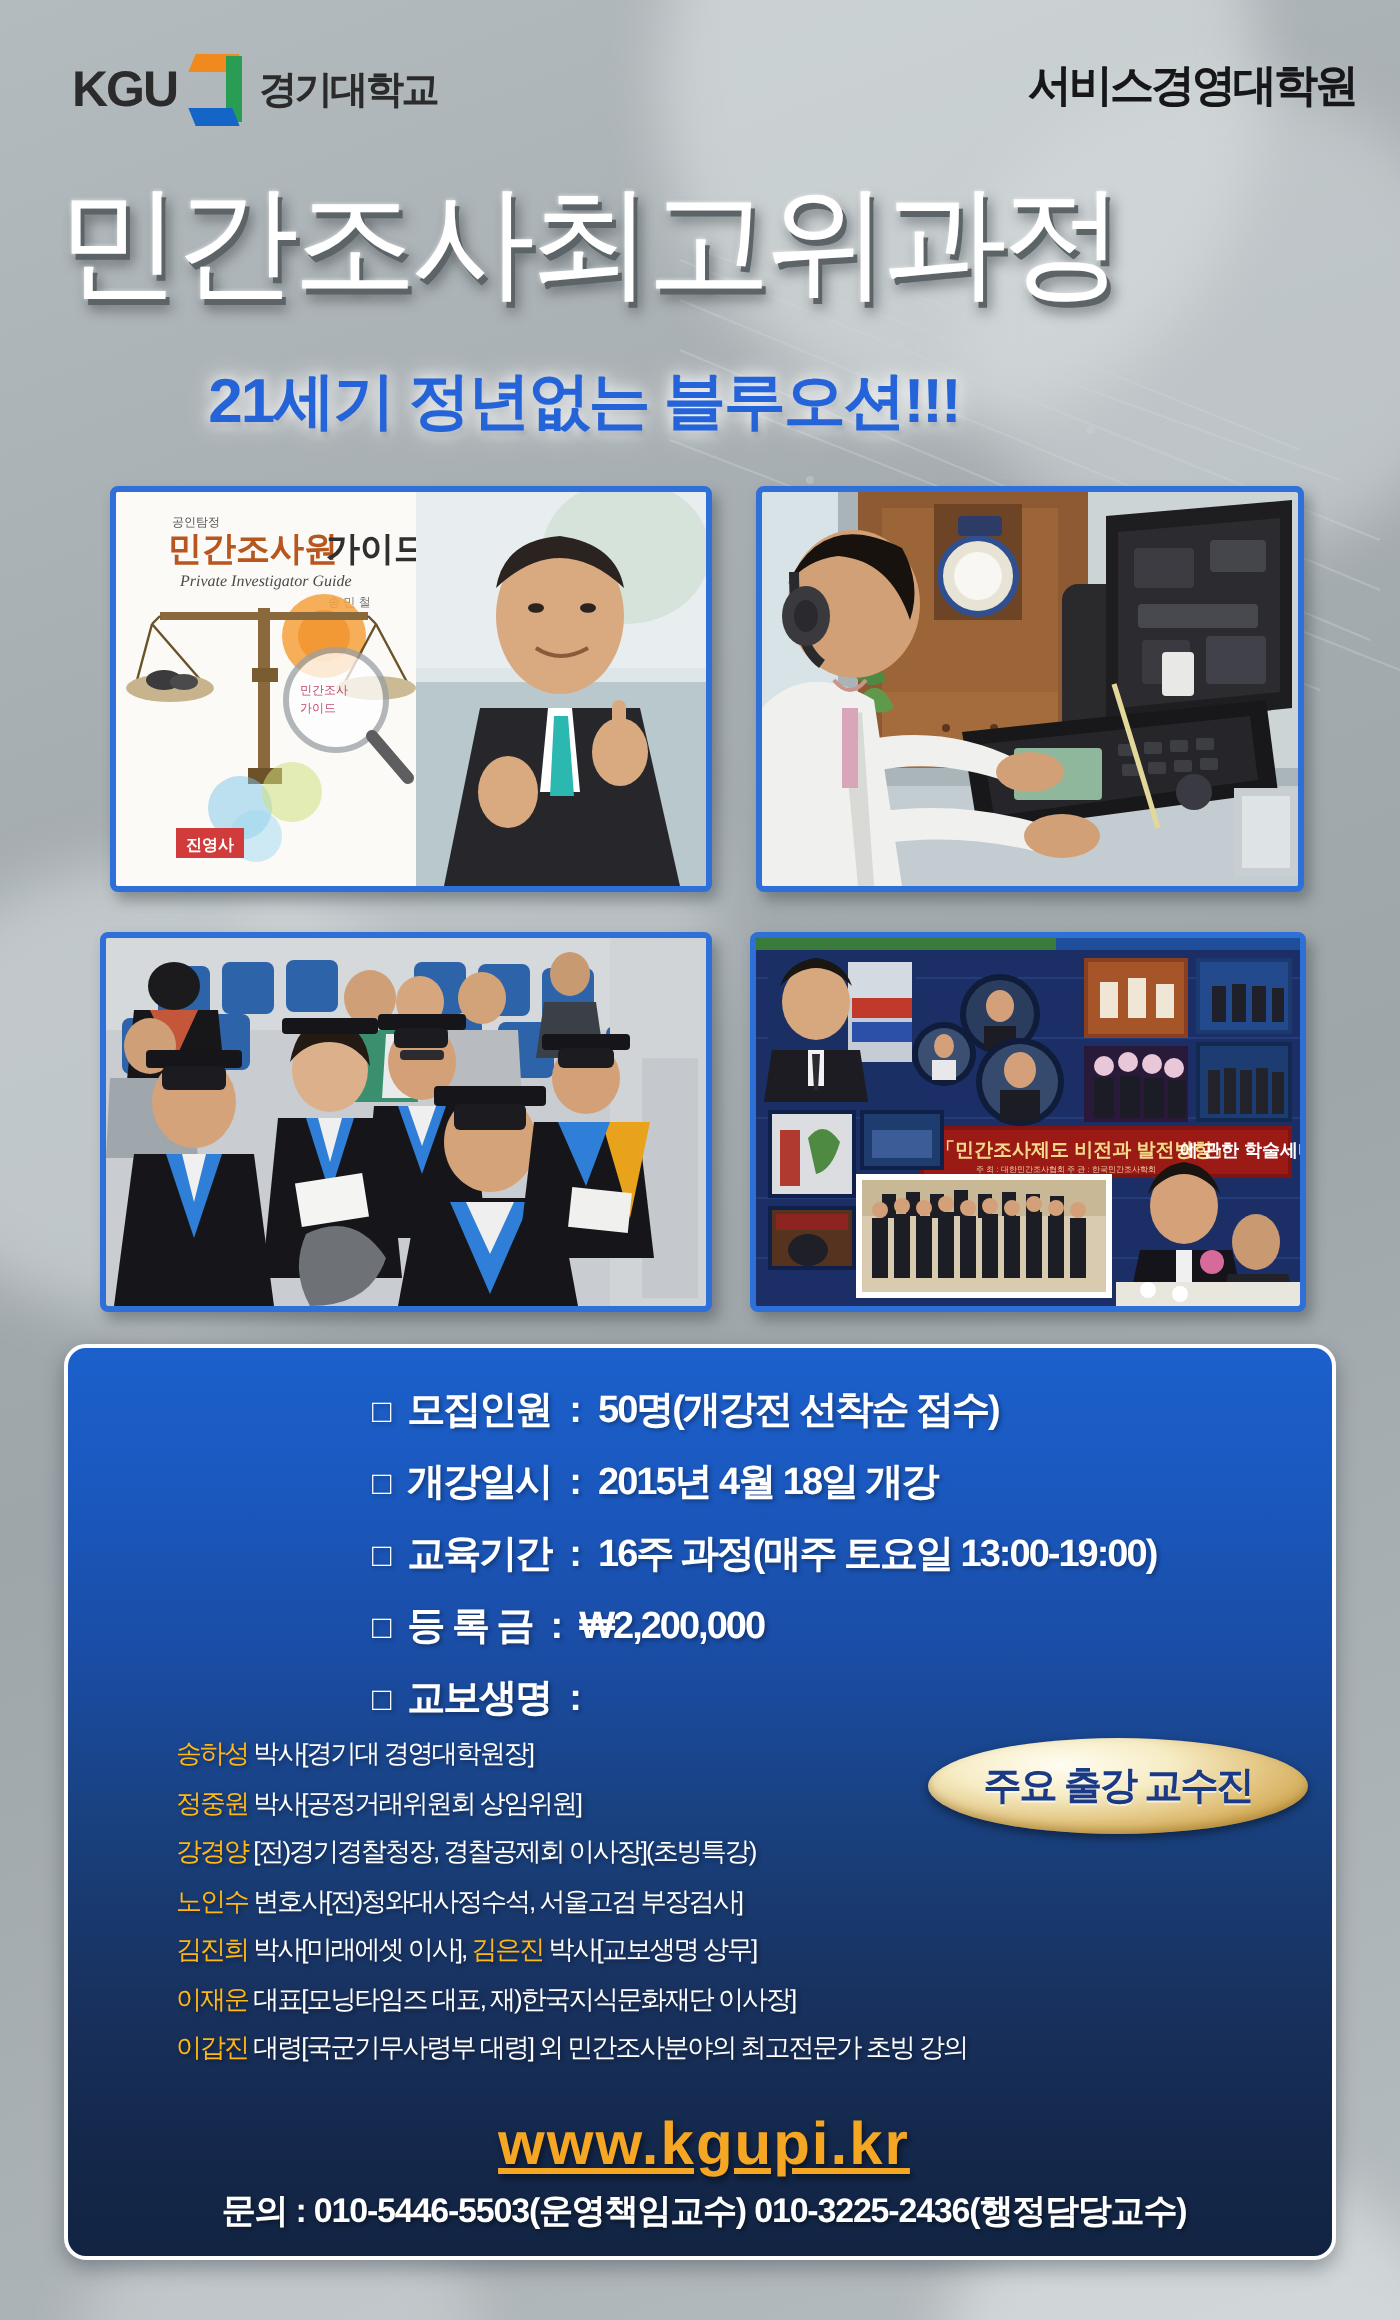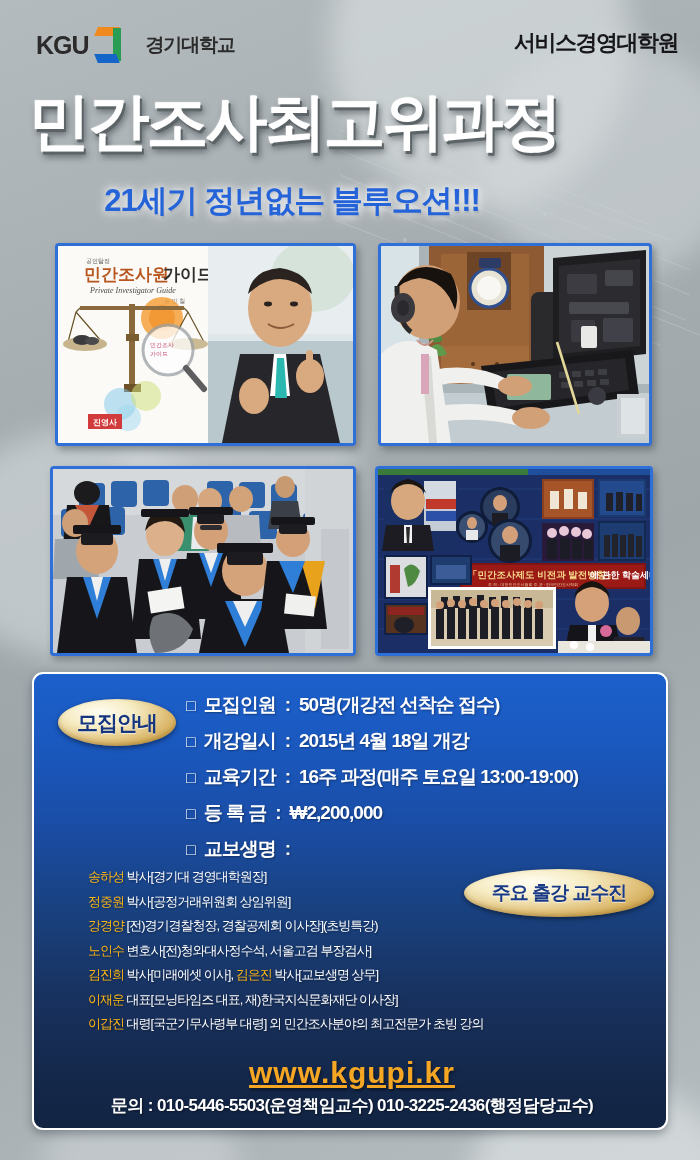--- a/index.html
+++ b/index.html
@@ -67,39 +67,39 @@
   .logo-mark i { position: absolute; display: block; }
   .lm-top    { left: 0;  top: 0;   width: 22px; height: 9px;  background: #f08a1e; transform: skewX(-22deg); }
   .lm-right  { left: 17px; top: 1px; width: 8px;  height: 33px; background: #2a9d54; }
   .lm-bottom { left: 0;  top: 27px; width: 22px; height: 9px;  background: #1565c8; transform: skewX(22deg); }
   .lm-left   { left: 0;  top: 5px;  width: 7px;  height: 26px; background: transparent; }
   .logo-univ {
     font-size: 19px;
     font-weight: bold;
     color: #2b2b2b;
     letter-spacing: -1.2px;
-    margin-left: 18px;
+    margin-left: 2px;
   }
   .grad-school {
     position: absolute;
     right: 22px; top: 28px;
     font-size: 22px;
     font-weight: bold;
     color: #17171a;
     letter-spacing: -1.5px;
   }
 
   
   .main-title {
     position: absolute;
     left: 0; top: 84px;
     width: 588px;
     text-align: center;
     font-size: 62px;
-    font-weight: bold;
+    font-weight: normal;
     color: #ffffff;
     letter-spacing: -3px;
     line-height: 76px;
     text-shadow:
       2px 3px 0 #5c6468,
       3px 5px 7px rgba(40,46,50,.65),
       0 0 2px rgba(255,255,255,.8);
     white-space: nowrap;
   }
   .sub-title {
@@ -640,21 +640,20 @@
       <path d="M236 168 L266 168 L270 184 L232 184Z" fill="#22222a"></path>
 
       <rect x="180" y="172" width="92" height="12" fill="#e9e6de"></rect>
       <circle cx="196" cy="176" r="4" fill="#ffffff"></circle>
       <circle cx="212" cy="178" r="4" fill="#ffffff"></circle>
     </svg>
   </div>
 
   <div class="panel">
 
-    <div class="badge badge-recruit">모집안내</div>
 
     <div class="info-list">
       <div class="info-row">
         <span class="info-mark">□</span>
         <span>모집인원</span>
         <span>:</span>
         <span>50명(개강전 선착순 접수)</span>
       </div>
       <div class="info-row">
         <span class="info-mark">□</span>

